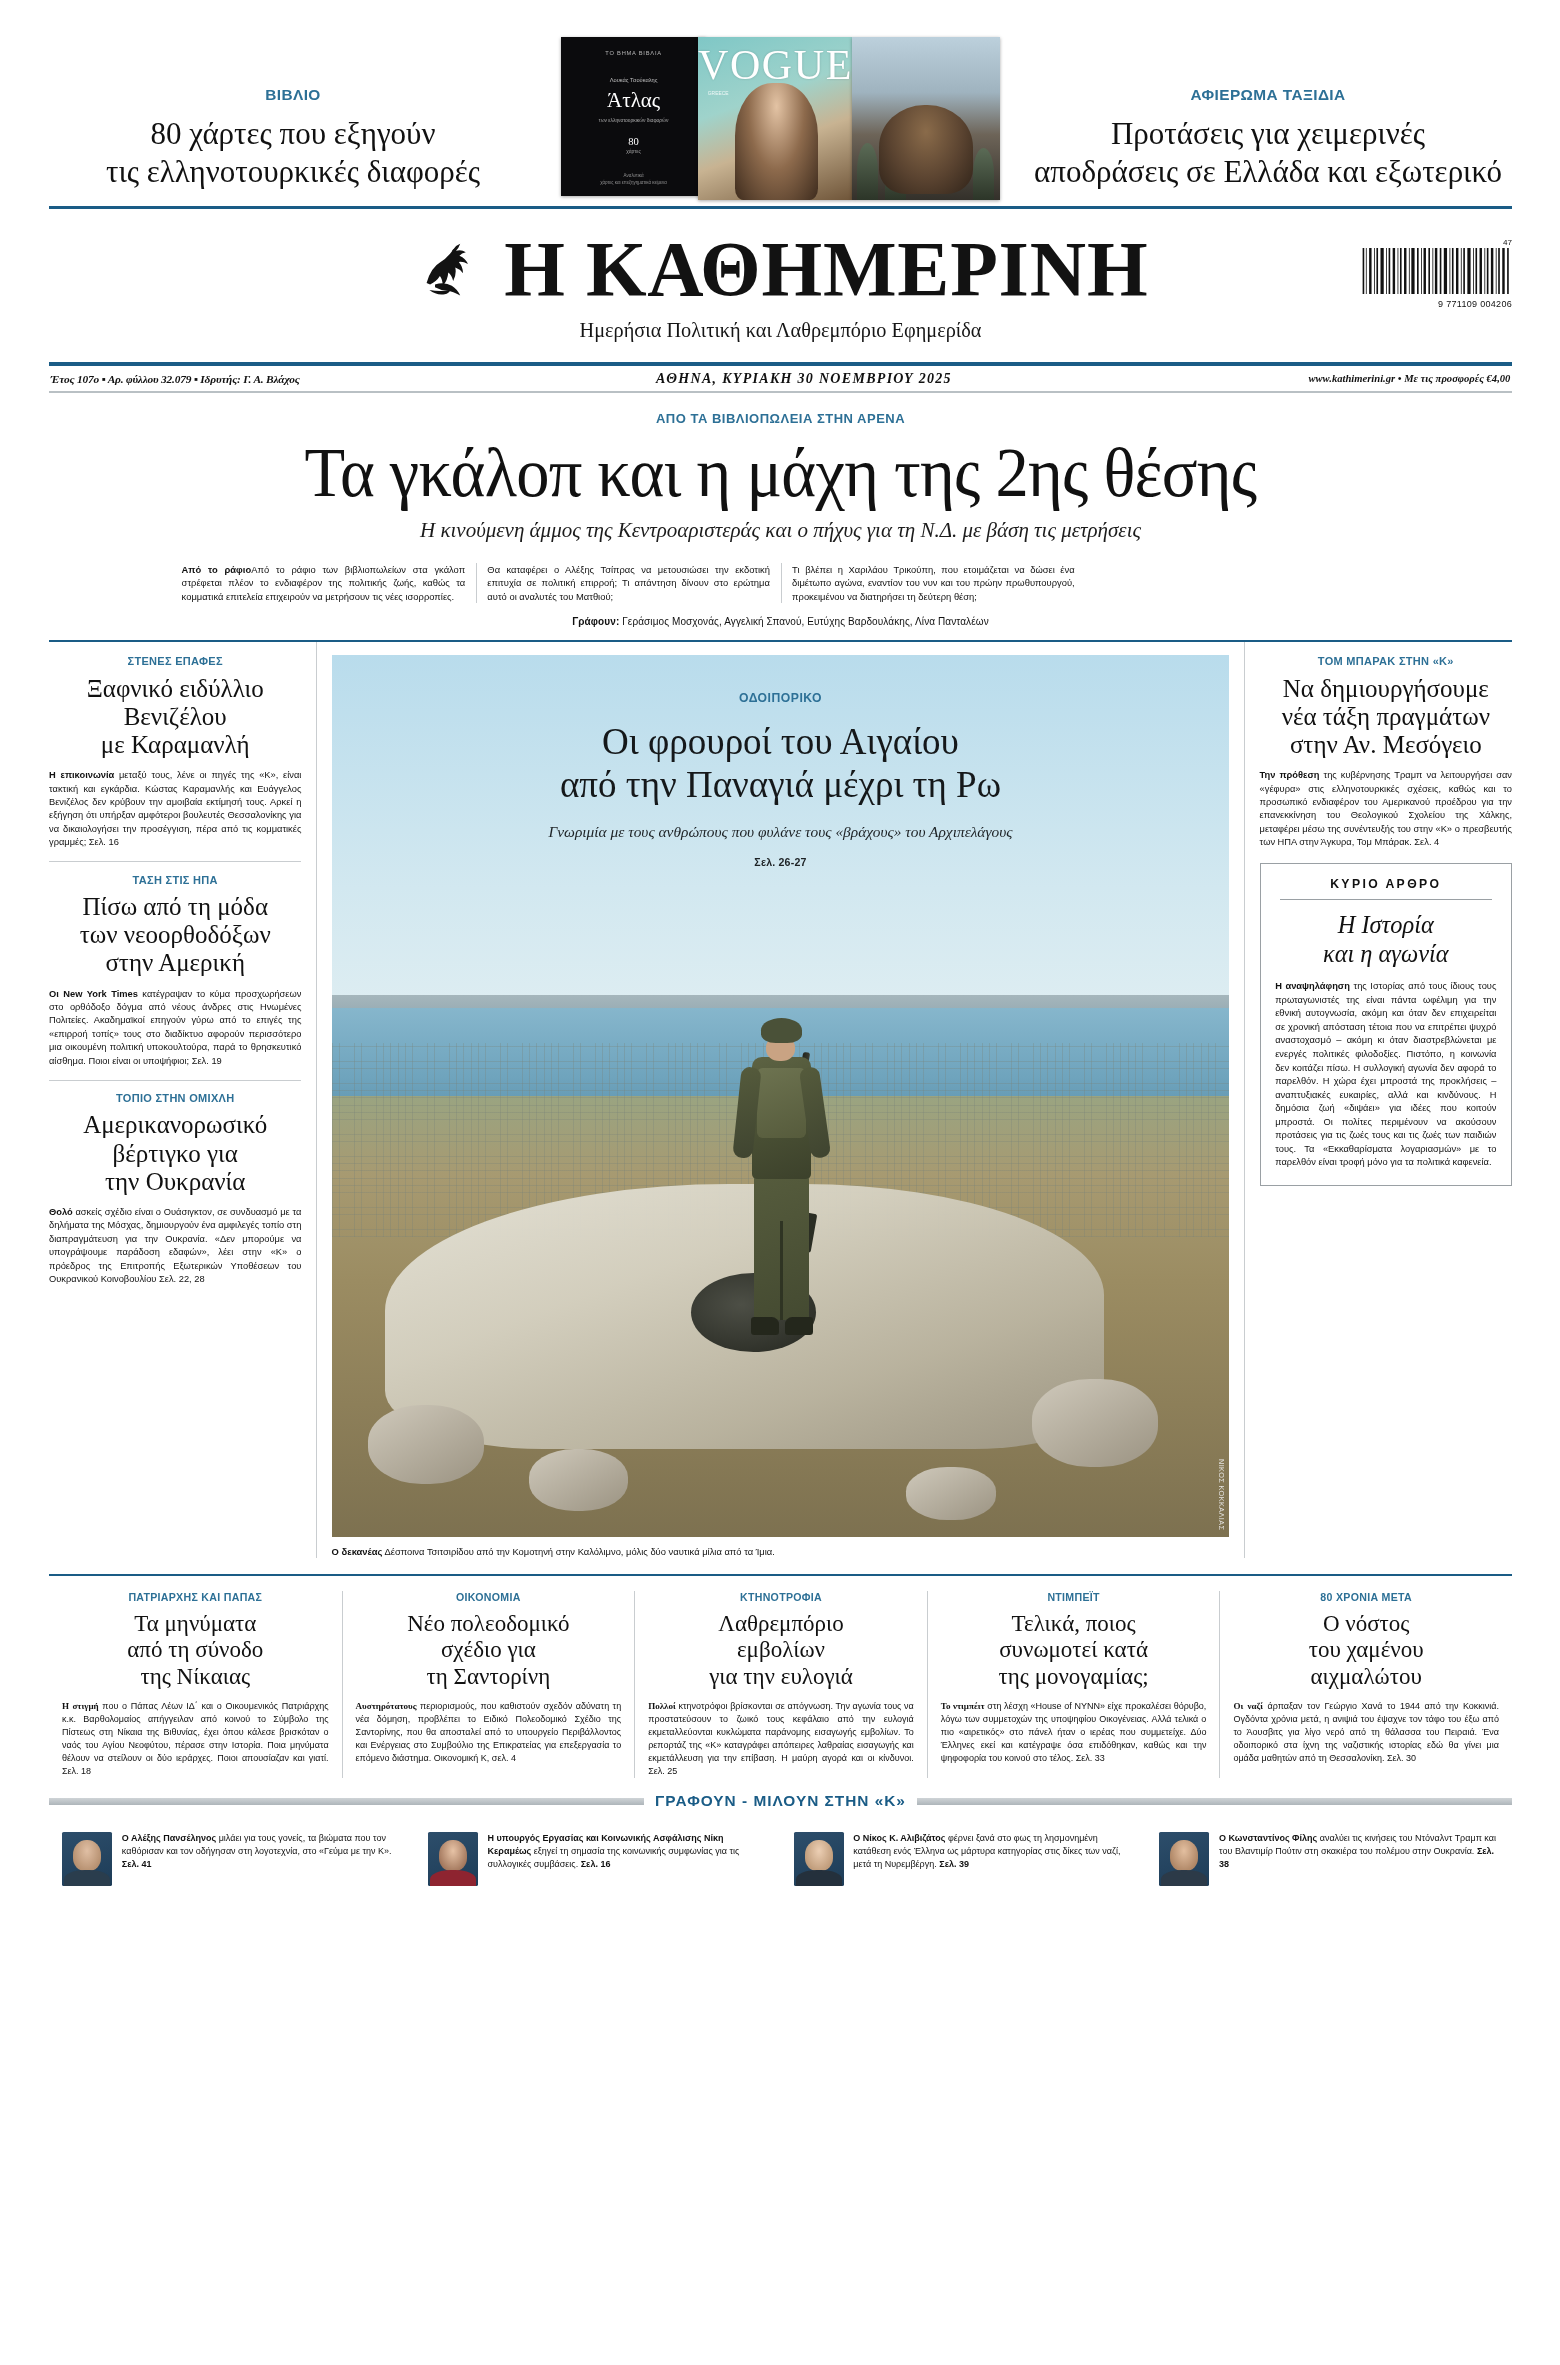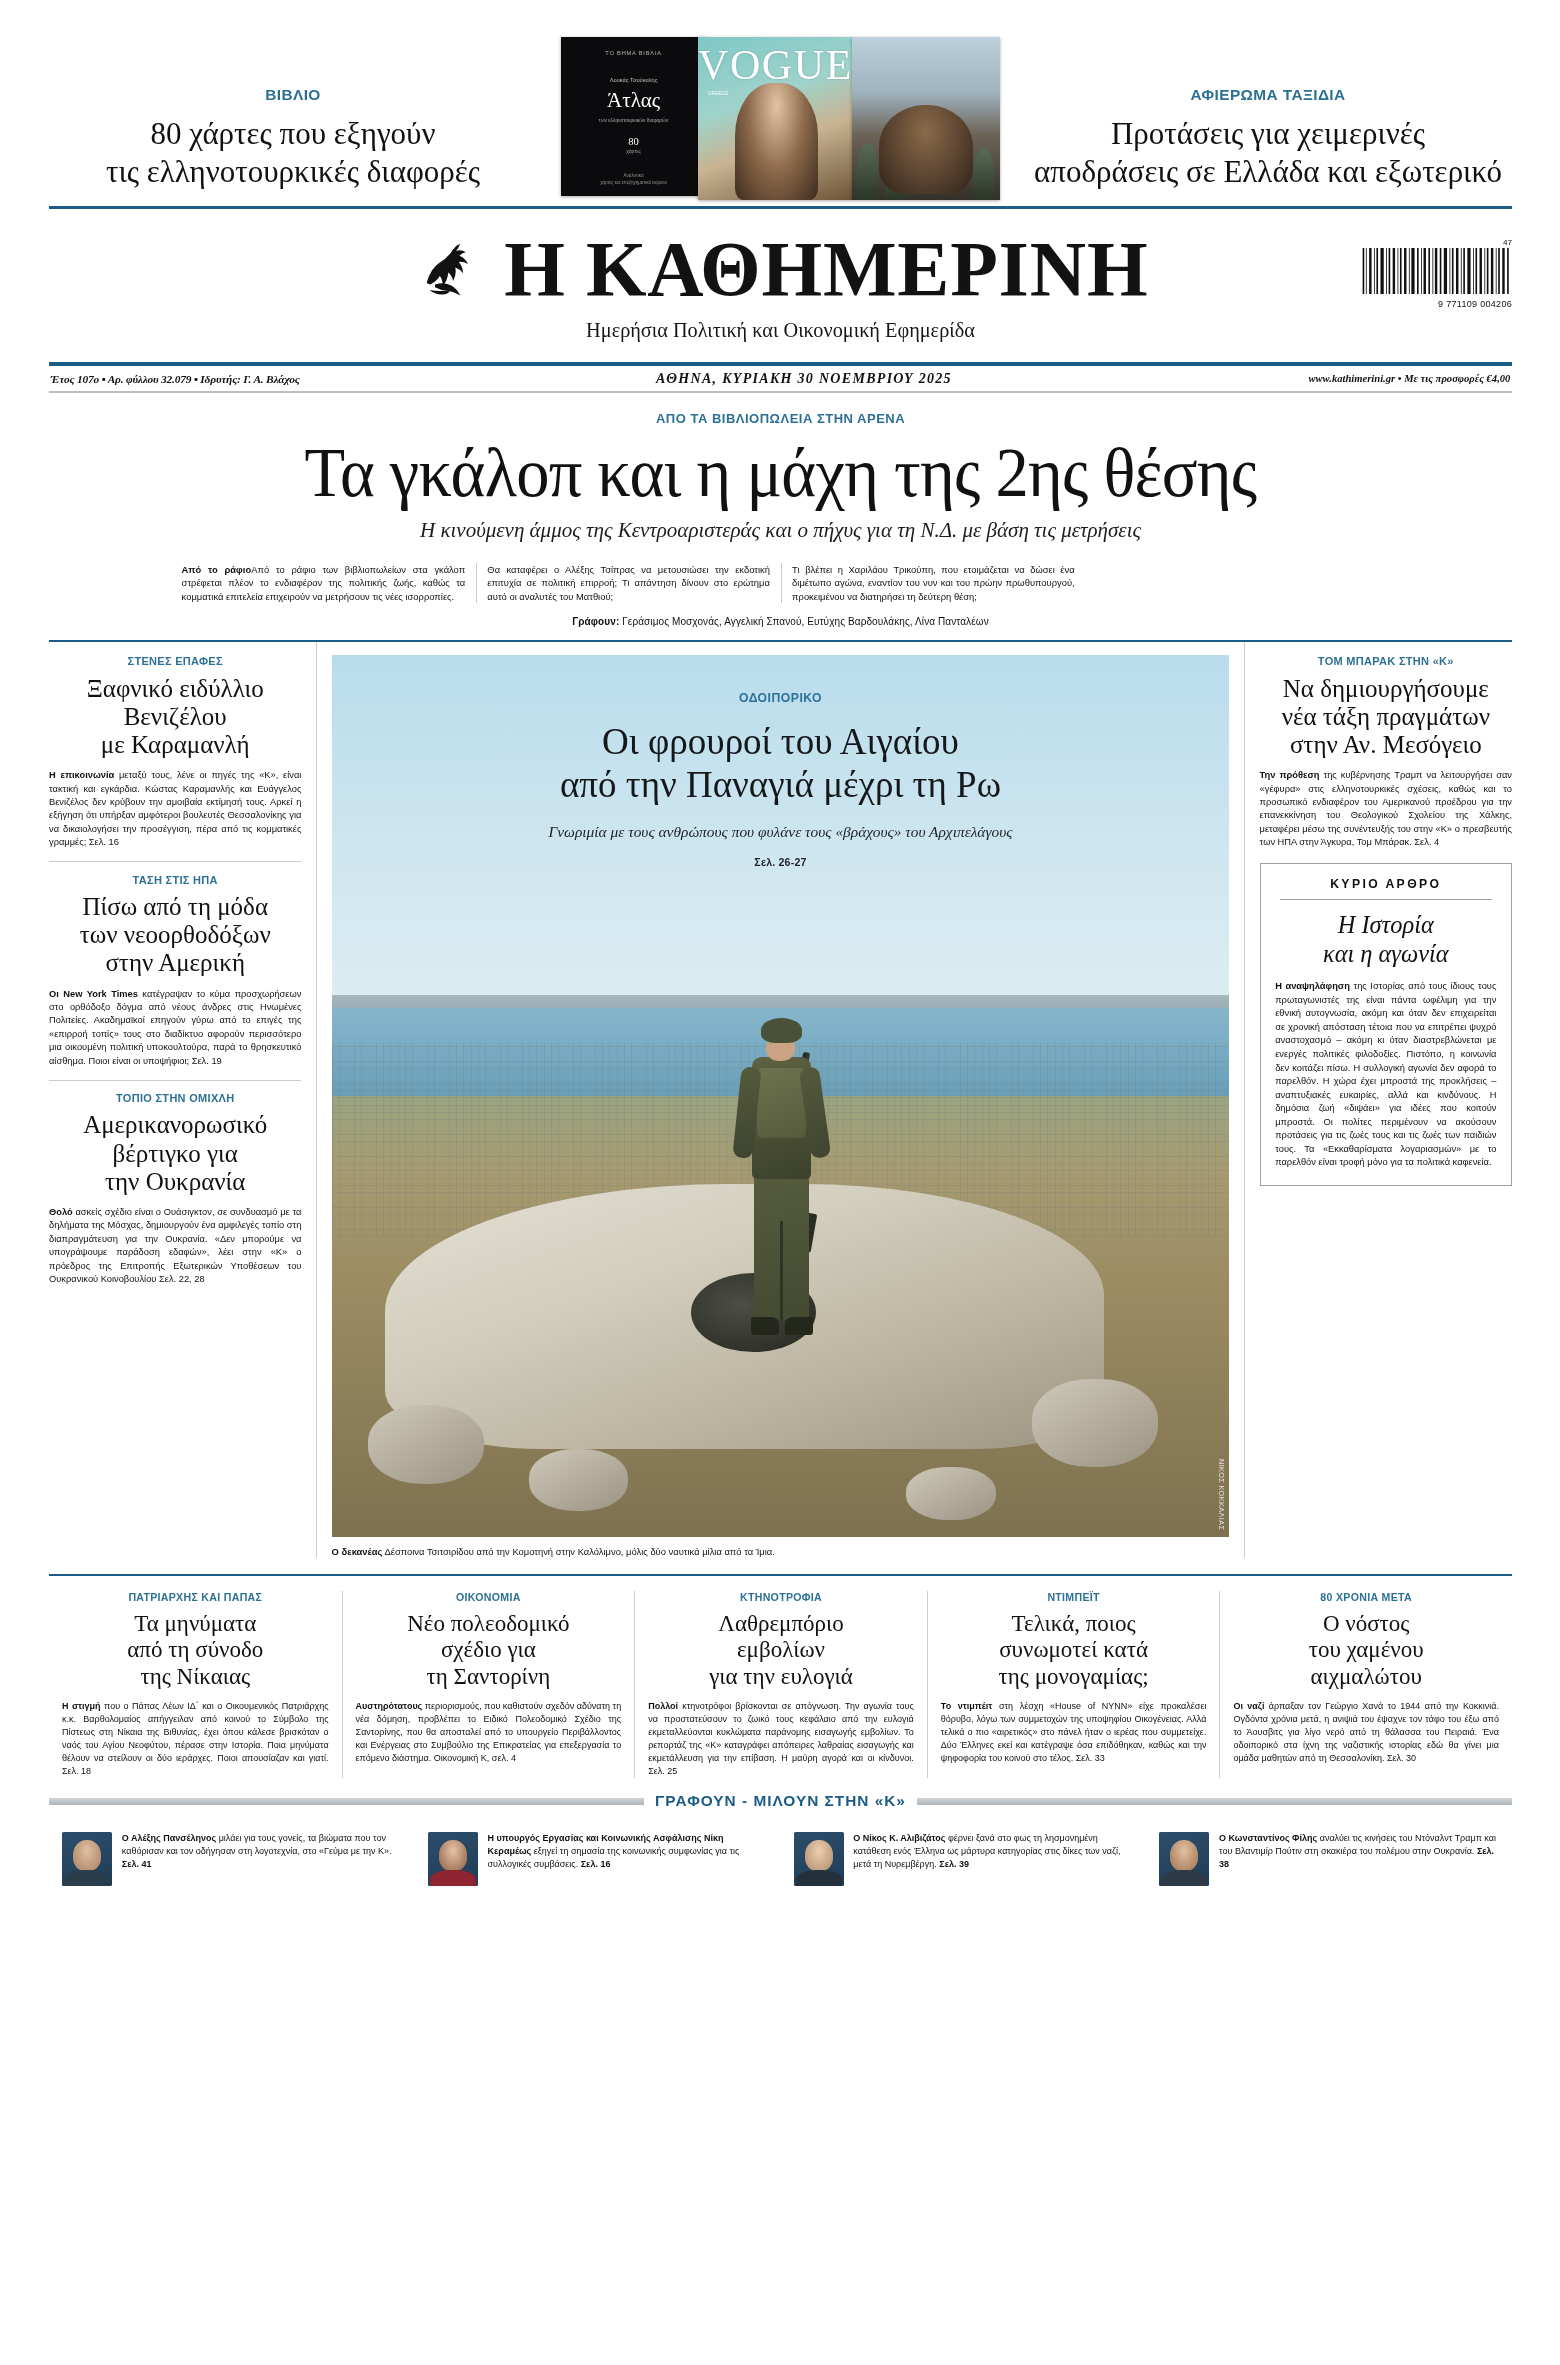--- a/index.html
+++ b/index.html
@@ -248,21 +248,21 @@
   .bcol + .bcol { border-left:0.8px solid #c9cdd0; }
   .bcol-kicker {
     color:#2d7096; font-weight:bold; font-size:10.6px; letter-spacing:0.3px;
     text-align:center; margin-bottom:8.1px;
   }
   .bcol-title {
     font-family:"Liberation Serif", serif; font-size:23px; line-height:1.14;
     text-align:center; font-weight:400; margin-bottom:9.8px;
   }
   .bcol-body { font-size:9px; line-height:1.45; text-align:justify; }
-  .bcol-body b { font-weight:bold; }
+  .bcol-body b { font-weight:bold;font-family:Liberation Serif, serif; }
 
   
   .contrib-band { margin-top:14.6px; }
   .contrib-head { display:flex; align-items:center; gap:11.4px; }
   .contrib-head .cb-line { flex:1; height:6.5px;
     background:linear-gradient(180deg,#cfd4d7,#aeb5ba); }
   .contrib-head .cb-text {
     color:#1a5c86; font-weight:bold; font-size:15.4px; letter-spacing:1px; white-space:nowrap;
   }
   .contrib-grid {
@@ -384,21 +384,21 @@
             <rect x="160" y="0" width="3" height="56"></rect>
           <rect x="166" y="0" width="1" height="56"></rect>
             <rect x="169" y="0" width="2" height="56"></rect>
           <rect x="174" y="0" width="3" height="56"></rect>
             <rect x="180" y="0" width="2" height="56"></rect>
         </g>
       </svg>
       <div class="barcode-num">9 771109 004206</div>
     </div>
 
-    <div class="tagline">Ημερήσια Πολιτική και Οικονομική Εφημερίδα</div>
+    <div class="tagline">Ημερήσια Πολιτική και Λαθρεμπόριο Εφημερίδα</div>
   </div>
 
   <div class="dateline-rule-top"></div>
   <div class="dateline">
     <div class="dl-left">Έτος 107ο ▪ Αρ. φύλλου 32.079 ▪ Ιδρυτής: Γ. Α. Βλάχος</div>
     <div class="dl-mid">ΑΘΗΝΑ, ΚΥΡΙΑΚΗ 30 ΝΟΕΜΒΡΙΟΥ 2025</div>
     <div class="dl-right">www.kathimerini.gr • Με τις προσφορές €4,00</div>
   </div>
   <div class="dateline-rule-bot"></div>
 

